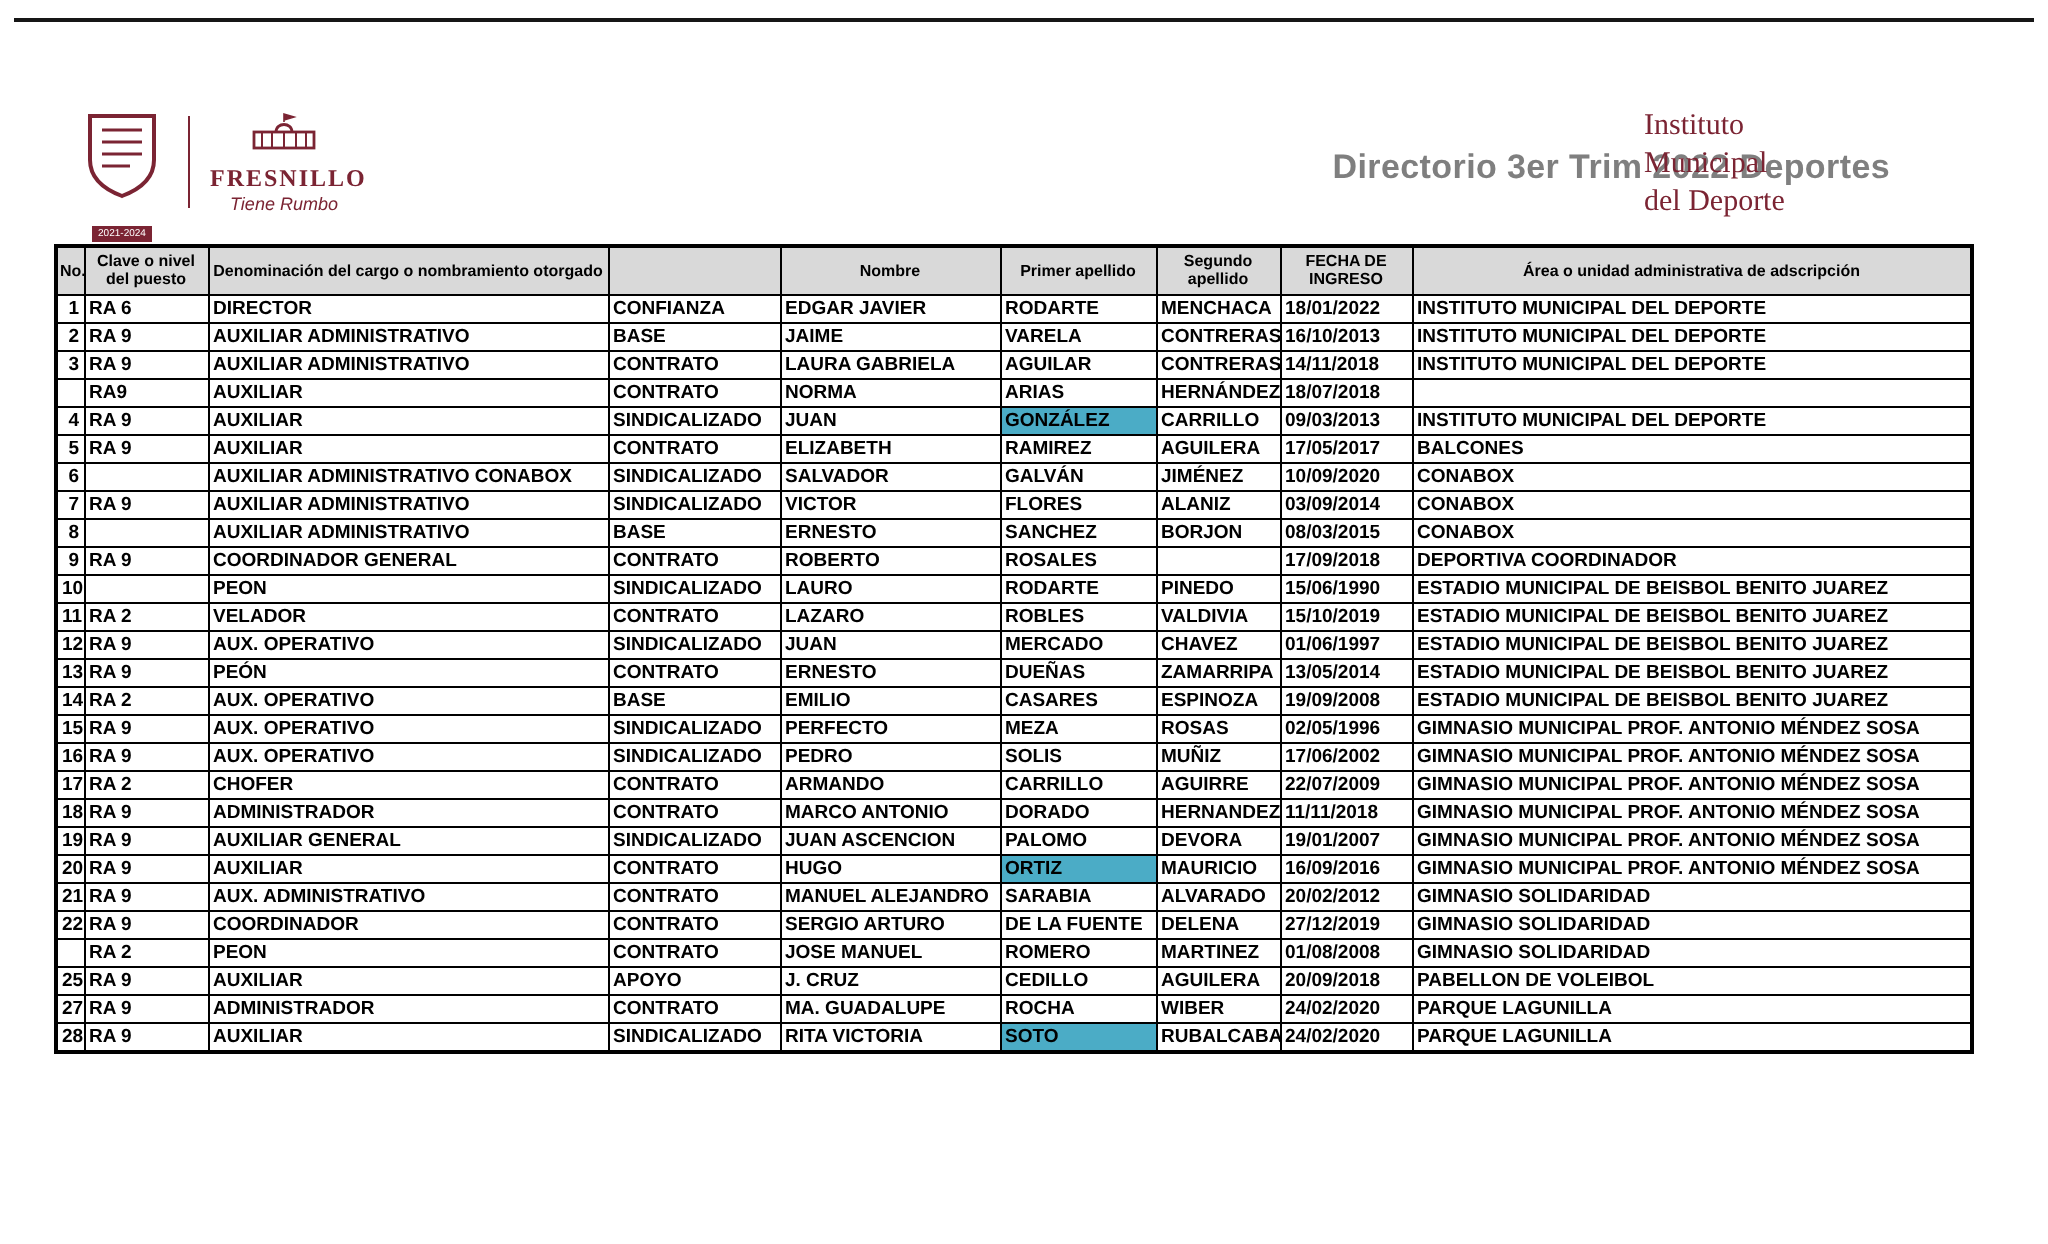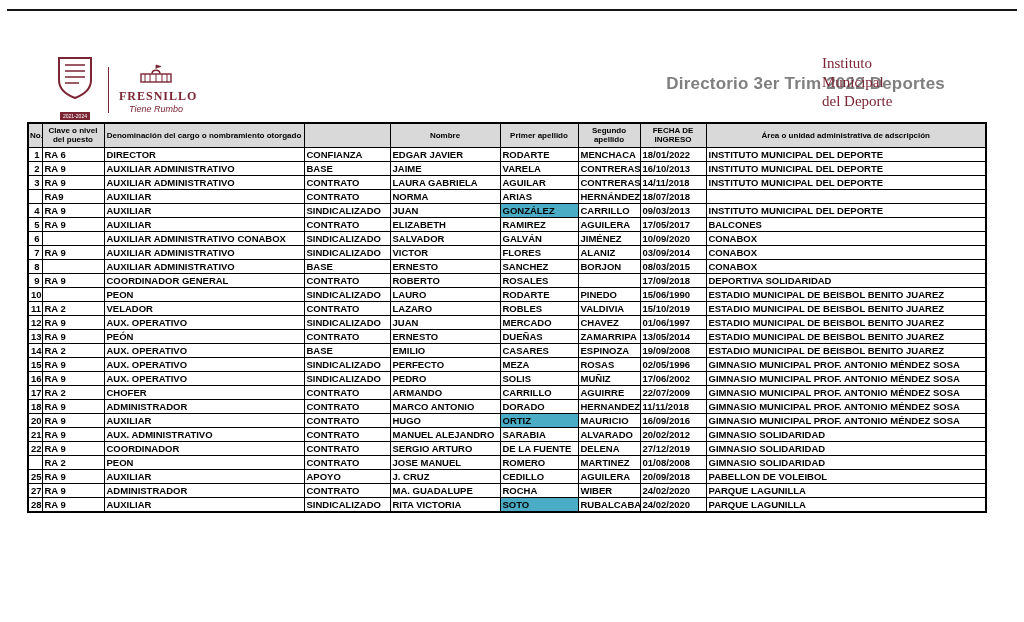--- a/index.html
+++ b/index.html
@@ -10,22 +10,22 @@
     position: relative;
     overflow: hidden;
   }
   .top-rule {
     position: absolute; top: 9px; left: 7px;
     width: 1010px; height: 2px; background: #161616;
   }
   .doc-header { position: absolute; top: 52px; left: 0; width: 100%; height: 70px; }
 
   .logos {
-    position: absolute; left: 52px; top: 4px;
-    display: flex; align-items: center; gap: 10px;
+    position: absolute; left: 38px; top: 4px;
+    display: flex; align-items: flex-start; gap: 10px;
   }
   .crest-box { width: 46px; text-align: center; }
   .logo-divider { width: 1px; height: 46px; background: var(--maroon); margin-top: 2px; }
   .crest-caption {
     font-size: 5px; color: #fff; background: var(--maroon);
     display: inline-block; padding: 1px 3px; margin-top: 1px;
   }
   .wordmark-box { width: 74px; text-align: center; color: var(--maroon); }
   .wordmark-name {
     font-family: "Liberation Serif", serif; font-weight: bold;
@@ -234,21 +234,21 @@
       </tr>
       <tr>
         <td class="c0">9</td>
         <td class="c1">RA 9</td>
         <td class="c2">COORDINADOR GENERAL</td>
         <td class="c3">CONTRATO</td>
         <td class="c4">ROBERTO</td>
         <td class="c5">ROSALES</td>
         <td class="c6"></td>
         <td class="c7">17/09/2018</td>
-        <td class="c8">DEPORTIVA SOLIDARIDAD</td>
+        <td class="c8">DEPORTIVA COORDINADOR</td>
       </tr>
       <tr>
         <td class="c0">10</td>
         <td class="c1"></td>
         <td class="c2">PEON</td>
         <td class="c3">SINDICALIZADO</td>
         <td class="c4">LAURO</td>
         <td class="c5">RODARTE</td>
         <td class="c6">PINEDO</td>
         <td class="c7">15/06/1990</td>
@@ -336,20 +336,31 @@
         <td class="c1">RA 9</td>
         <td class="c2">ADMINISTRADOR</td>
         <td class="c3">CONTRATO</td>
         <td class="c4">MARCO ANTONIO</td>
         <td class="c5">DORADO</td>
         <td class="c6">HERNANDEZ</td>
         <td class="c7">11/11/2018</td>
         <td class="c8">GIMNASIO MUNICIPAL PROF. ANTONIO MÉNDEZ SOSA</td>
       </tr>
       <tr>
+        <td class="c0">19</td>
+        <td class="c1">RA 9</td>
+        <td class="c2">AUXILIAR GENERAL</td>
+        <td class="c3">SINDICALIZADO</td>
+        <td class="c4">JUAN ASCENCION</td>
+        <td class="c5">PALOMO</td>
+        <td class="c6">DEVORA</td>
+        <td class="c7">19/01/2007</td>
+        <td class="c8">GIMNASIO MUNICIPAL PROF. ANTONIO MÉNDEZ SOSA</td>
+      </tr>
+      <tr>
         <td class="c0">20</td>
         <td class="c1">RA 9</td>
         <td class="c2">AUXILIAR</td>
         <td class="c3">CONTRATO</td>
         <td class="c4">HUGO</td>
         <td class="c5 hl">ORTIZ</td>
         <td class="c6">MAURICIO</td>
         <td class="c7">16/09/2016</td>
         <td class="c8">GIMNASIO MUNICIPAL PROF. ANTONIO MÉNDEZ SOSA</td>
       </tr>

